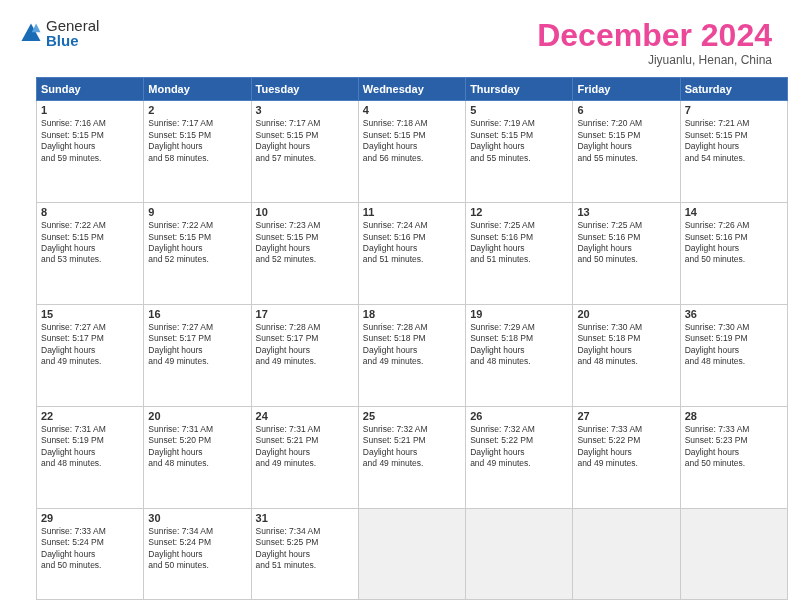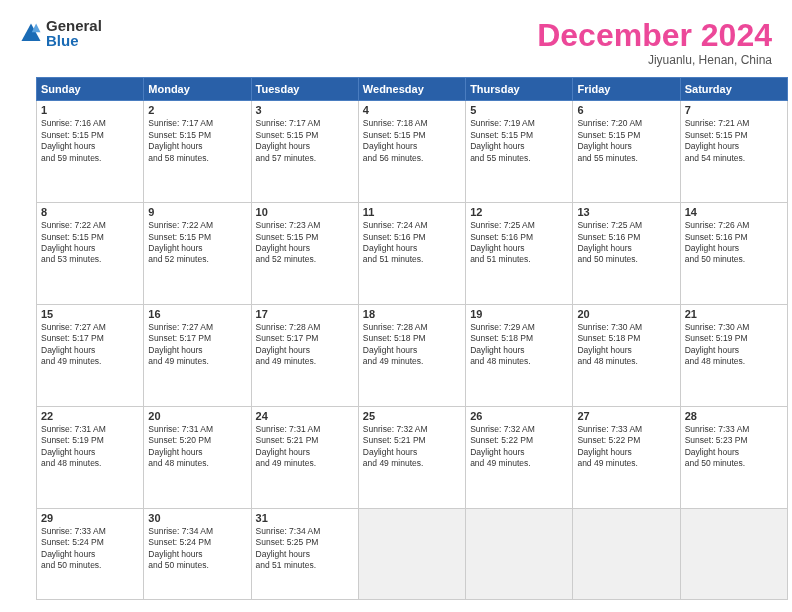--- a/index.html
+++ b/index.html
@@ -27,21 +27,21 @@
       display: flex;
       align-items: center;
     }
     .logo-text {
       display: flex;
       flex-direction: column;
       line-height: 1;
     }
     .logo-general {
       font-size: 15px;
-      font-weight: bold;
+      font-weight: normal;
       color: #333;
     }
     .logo-blue {
       font-size: 15px;
       font-weight: bold;
       color: #1a6bb5;
     }
     .logo-icon {
       width: 22px;
       height: 22px;
@@ -217,21 +217,21 @@
           </td>
           <td>
             <span class="day-num">19</span>
 <div class="day-info">Sunrise: 7:29 AM<br>Sunset: 5:18 PM<br>Daylight hours<br>and 48 minutes.</div>
           </td>
           <td>
             <span class="day-num">20</span>
 <div class="day-info">Sunrise: 7:30 AM<br>Sunset: 5:18 PM<br>Daylight hours<br>and 48 minutes.</div>
           </td>
           <td>
-            <span class="day-num">21</span>
+            <span class="day-num">36</span>
 <div class="day-info">Sunrise: 7:30 AM<br>Sunset: 5:19 PM<br>Daylight hours<br>and 48 minutes.</div>
           </td>
         </tr>
         <tr>
           <td>
             <span class="day-num">22</span>
 <div class="day-info">Sunrise: 7:31 AM<br>Sunset: 5:19 PM<br>Daylight hours<br>and 48 minutes.</div>
           </td>
           <td>
             <span class="day-num">20</span>

